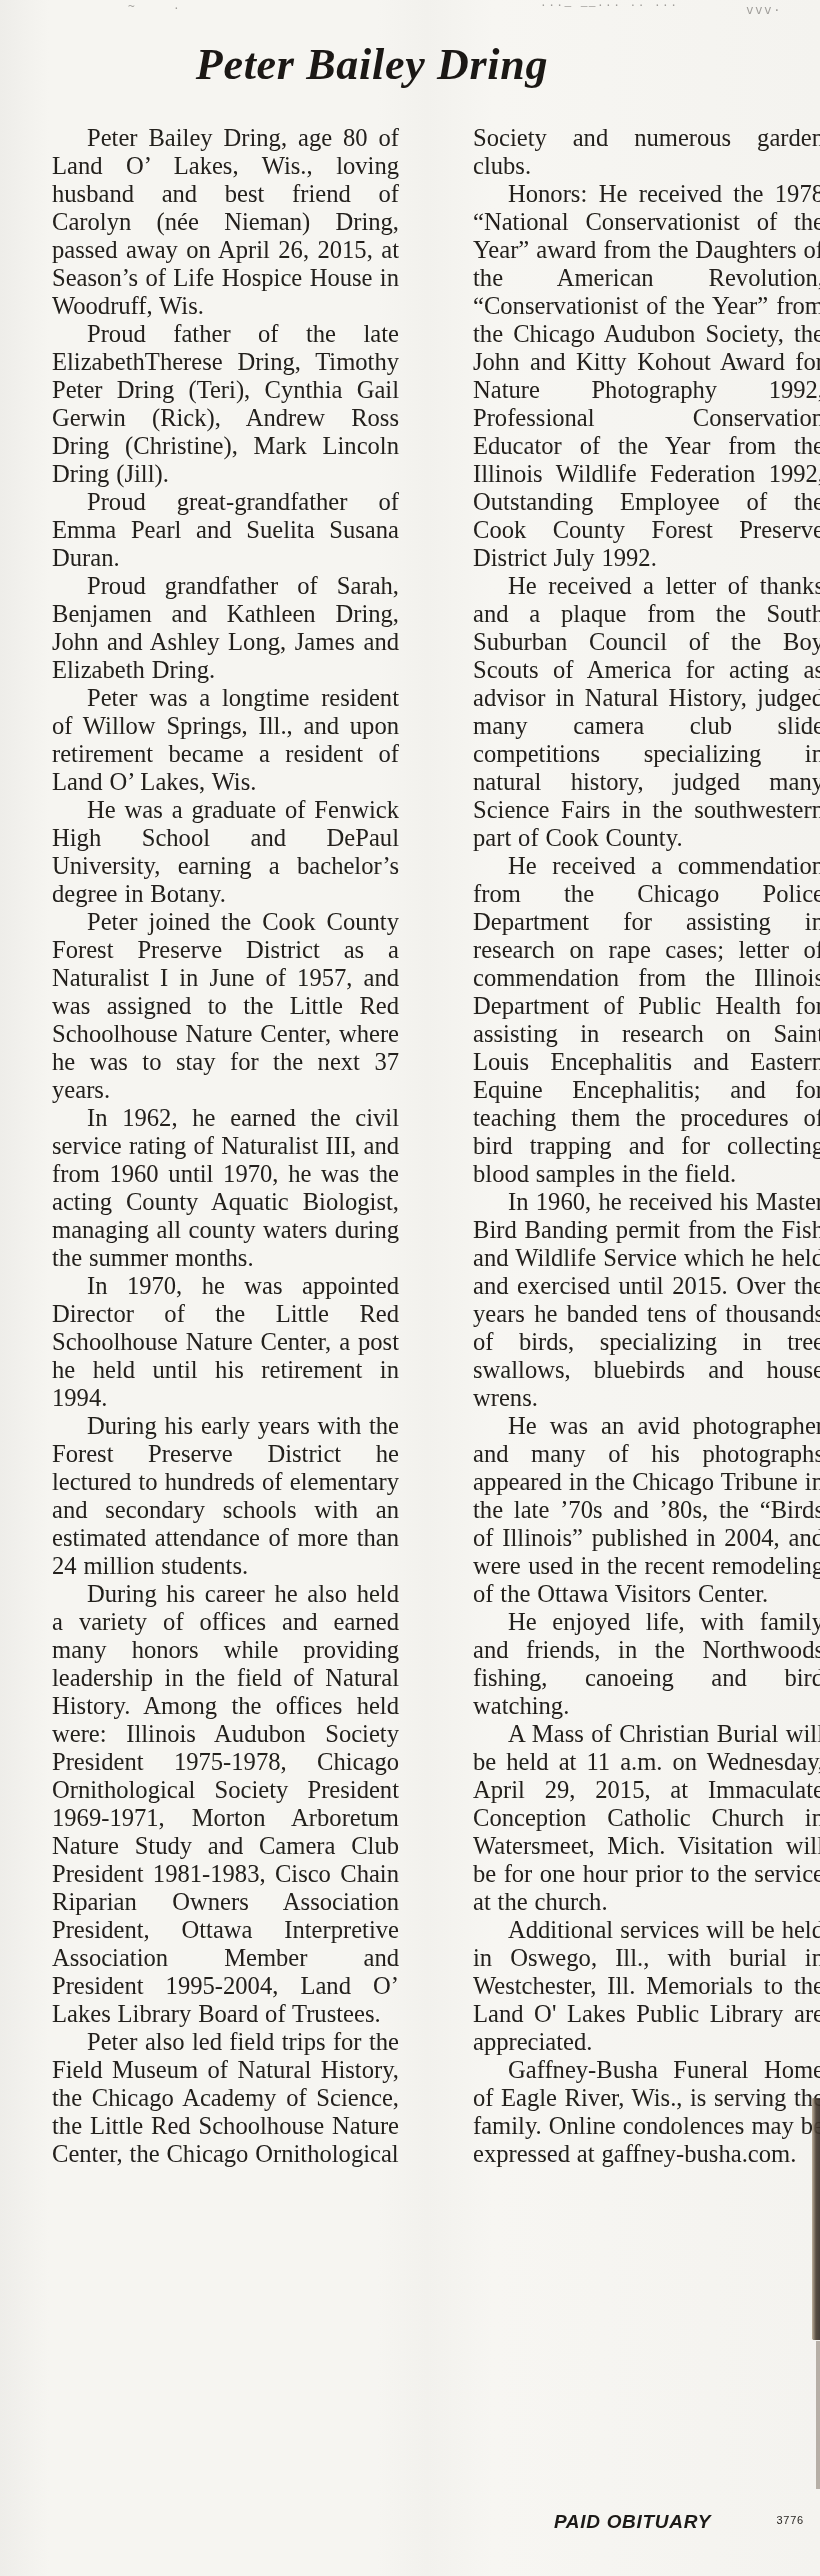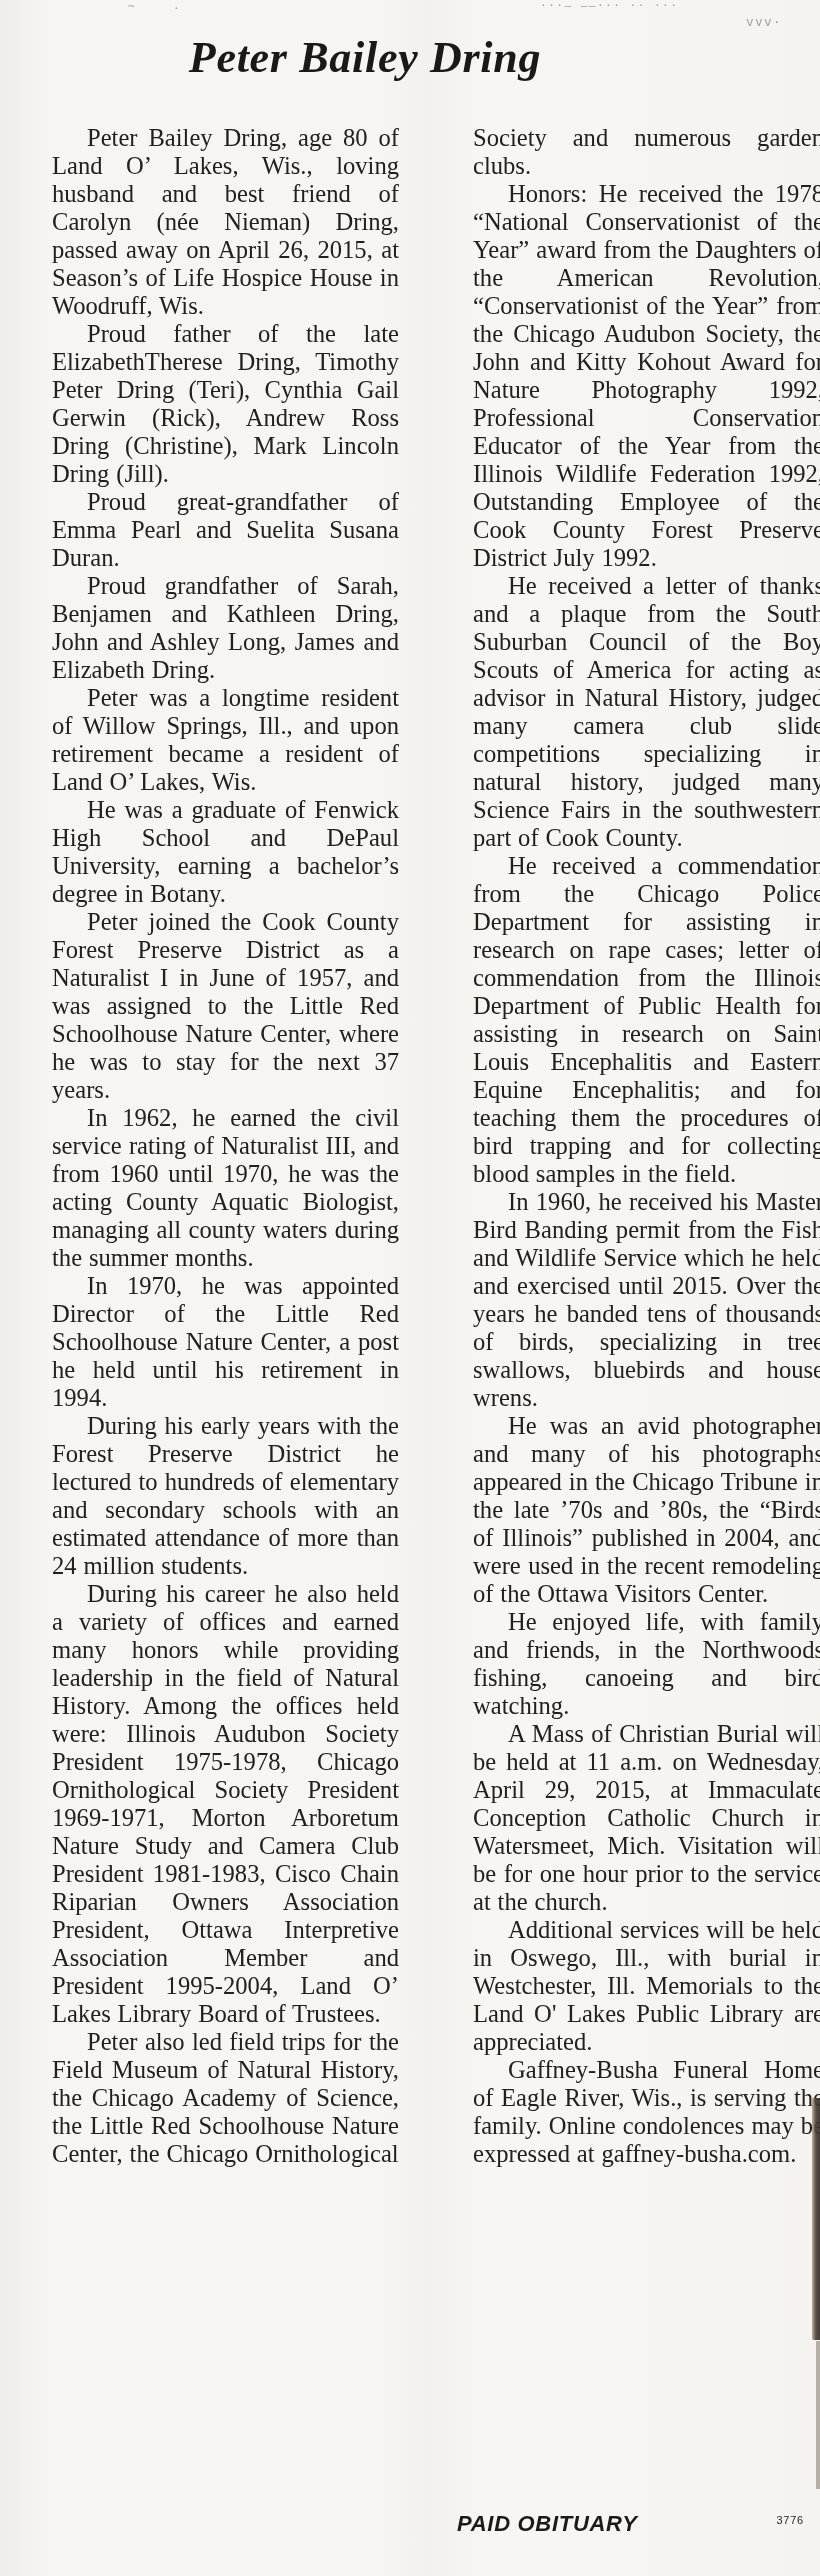--- a/index.html
+++ b/index.html
@@ -15,23 +15,23 @@
   }
   
   .top-mark{
     position:absolute;top:0;color:#3a3733;opacity:.45;
     font-family:"DejaVu Sans Mono",monospace;font-size:11.2px;line-height:11.2px;
     filter:blur(0.4px);letter-spacing:1.4px;white-space:nowrap;
   }
   .tm-a{left:128px;top:1.4px;}
   .tm-b{left:173px;top:2.8px;}
   .tm-c{left:540px;top:0;}
-  .tm-d{left:746px;top:16px;font-size:12.7px;}
+  .tm-d{left:746px;top:4px;font-size:12.7px;}
   .title{
-    position:absolute;left:0;top:27px;width:696px;margin:5px;
+    position:absolute;left:0;top:27px;width:696px;margin:12px;
     text-align:center;
     font-family:"Liberation Serif","DejaVu Serif",serif;
     font-style:italic;font-weight:700;
     font-size:44px;letter-spacing:0.7px;color:#1b1815;padding-left:12px;
   }
   .col{
     position:absolute;top:124px;
     font-size:24.6px;line-height:28px;color:#23201c;
     text-align:justify;
     word-spacing:0.7px;
@@ -39,22 +39,22 @@
   .col-left{left:52px;width:347px;}
   .col-right{left:457px;width:351px;margin-left:16px;}
   .para{margin:0;text-indent:35px;}
   .para.cont{text-indent:0;}
   .footer{
     position:absolute;left:457px;top:2511px;width:351px;height:31px;
     font-family:"Liberation Sans","DejaVu Sans",sans-serif;
     color:#1c1a17;
   }
   .paid{
-    display:block;width:100%;text-align:left;
-    font-style:italic;font-weight:700;font-size:22px;letter-spacing:0.7px;
+    display:block;width:100%;text-align:center;
+    font-style:italic;font-weight:700;font-size:19px;letter-spacing:0.7px;
   }
   .num{
     position:absolute;right:4.2px;top:2.8px;
     font-size:11px;font-weight:400;letter-spacing:0.7px;color:#2a2724;
   }
   .edge-strip{
     position:absolute;right:0;top:2098px;width:9.1px;height:242px;
     background:linear-gradient(90deg,#b7a893,#453a2f 45%,#2e2721);
     border-radius:1.4px 0 0 1.4px;
     opacity:.9;

